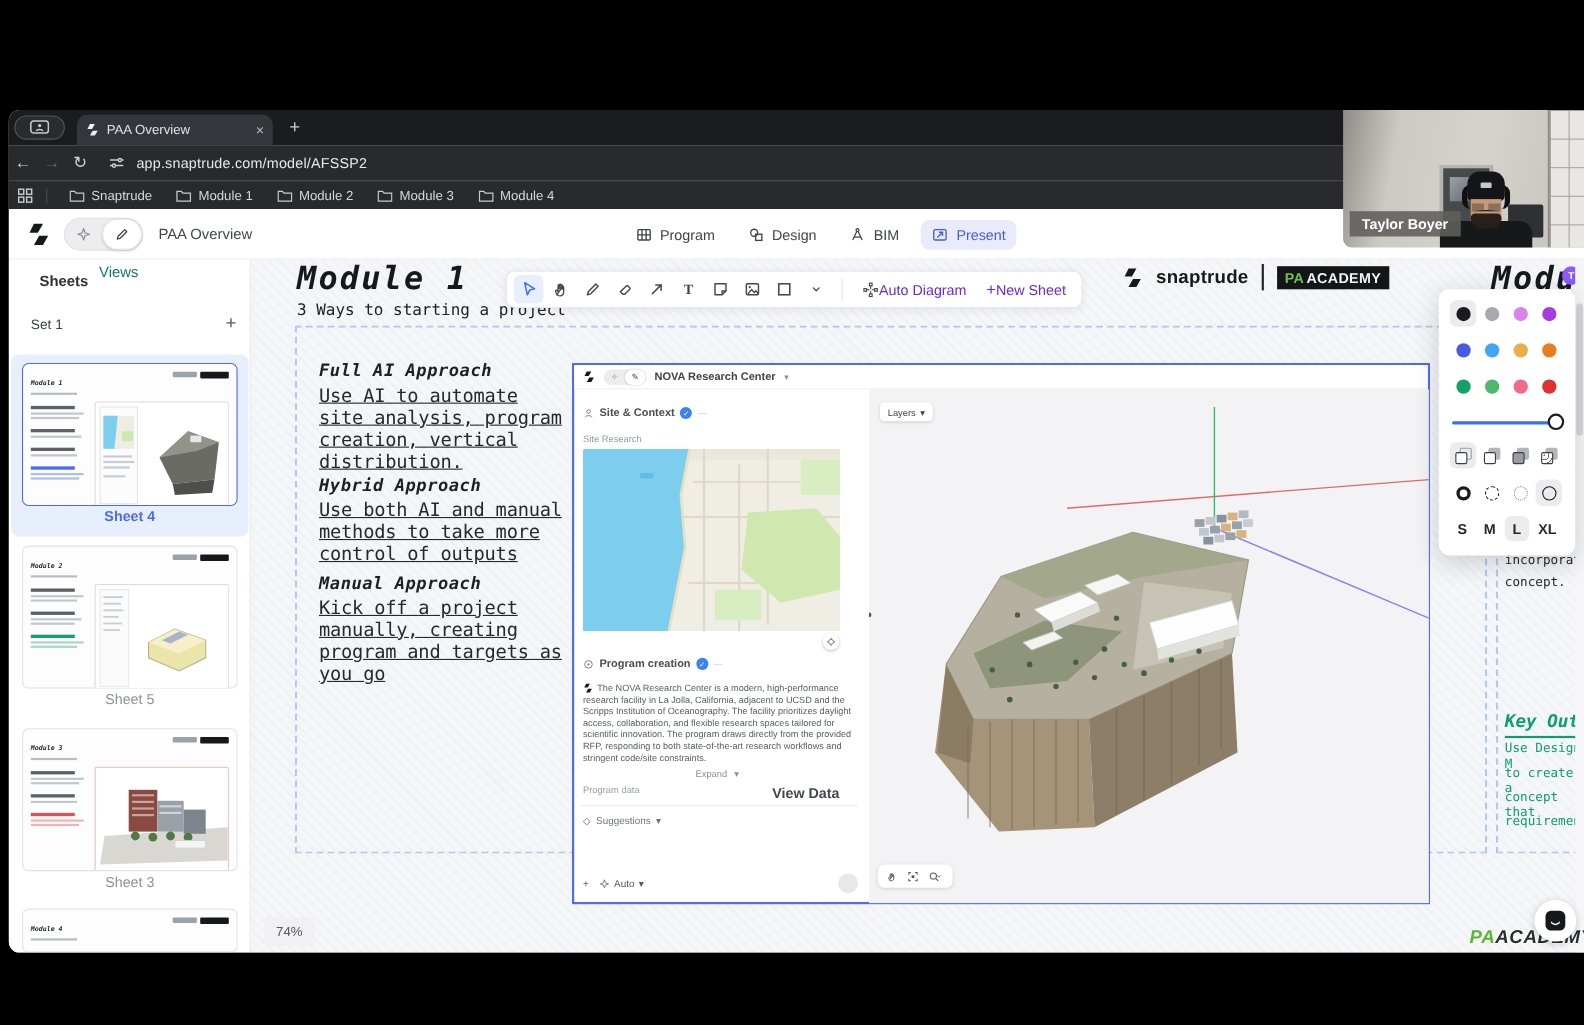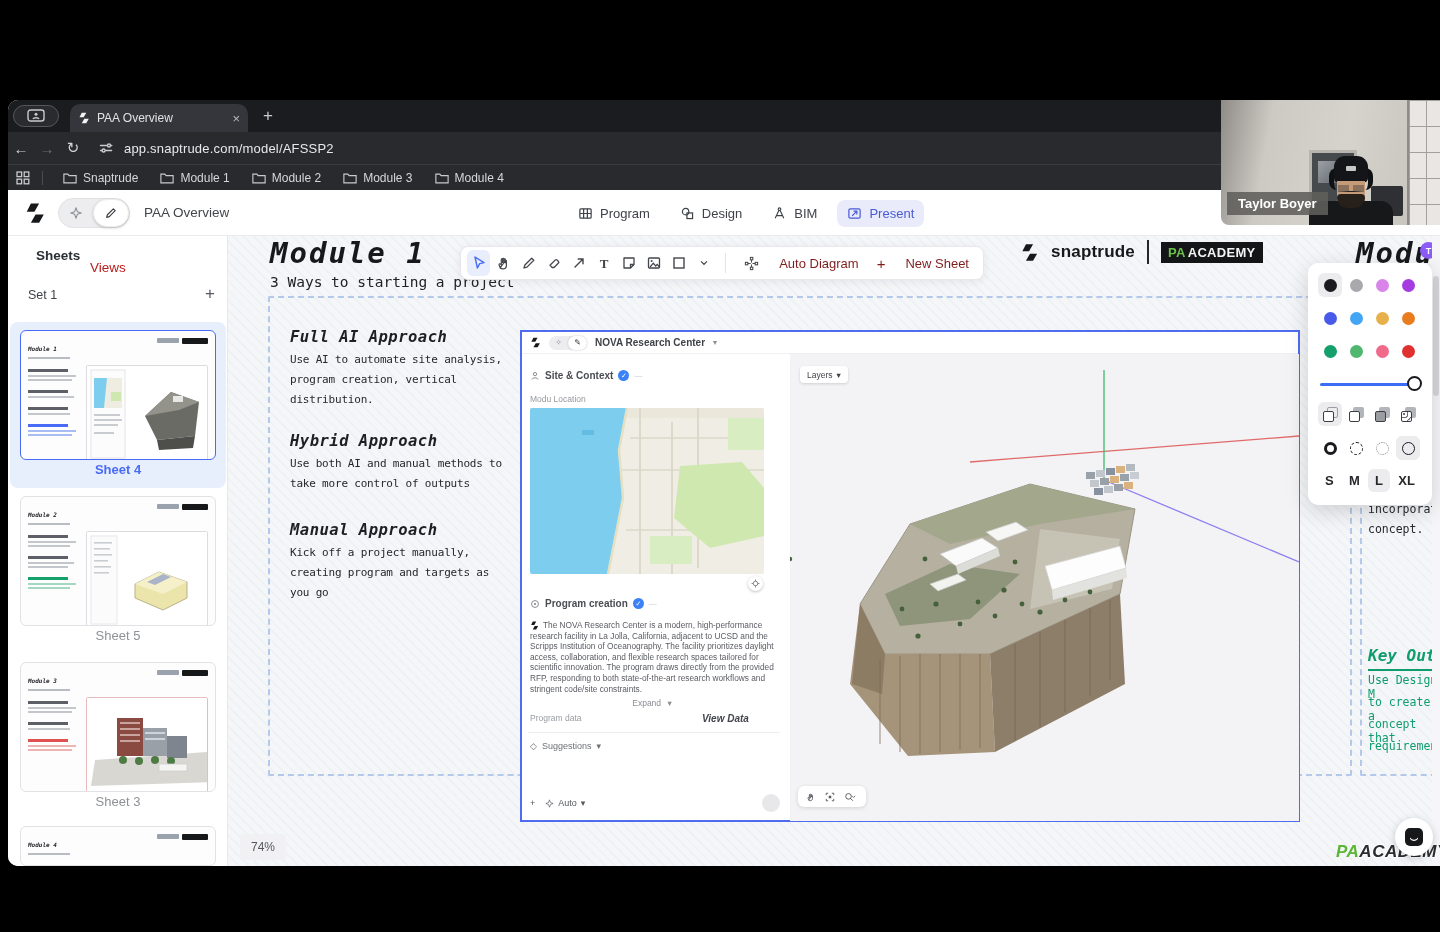--- a/index.html
+++ b/index.html
@@ -40,21 +40,21 @@
   .seg-cell.on { background:#fff; box-shadow:0 1px 3px rgba(0,0,0,.18); border:1px solid #ececee; }
   .doc-title { position:absolute; left:136px; top:15px; font-size:13.5px; color:#43464c; }
   .modes { position:absolute; left:560px; top:8px; height:30px; display:flex; align-items:center; gap:10px; }
   .mode { display:flex; align-items:center; gap:7px; font-size:13px; color:#3f4349; padding:6px 10px; border-radius:8px; }
   .mode.active { background:#e9ebfa; color:#4a5bd6; }
 
   
   .sidebar { position:absolute; left:0; top:136px; width:220px; height:630px; background:#fff;
              border-right:1px solid #e8e8ea; overflow:hidden; }
   .sb-tab1 { position:absolute; left:28px; top:12px; font-size:13.5px; color:#2b2e33; font-weight:600; }
-  .sb-tab2 { position:absolute; left:82px; top:24px; font-size:13.5px; color:#b91c1c; }
+  .sb-tab2 { position:absolute; left:82px; top:4px; font-size:13.5px; color:#0f766e; }
   .set-label { position:absolute; left:20px; top:52px; font-size:12.5px; color:#3f4247; }
   .set-add { position:absolute; right:12px; top:48px; font-size:17px; color:#55585e; }
   .sel-wrap { position:absolute; left:2px; top:86px; width:216px; height:166px; background:#e8effc; border-radius:8px; }
   .thumb-card { position:absolute; left:12px; width:196px; height:130px; background:#fdfdfd;
                 border:1px solid #e2e2e6; border-radius:6px; overflow:hidden; padding:6px 7px; }
   .thumb-card.sel { border:1.5px solid #4a6bf5; }
   .thumb-label { position:absolute; left:0; width:220px; text-align:center; font-size:13px; color:#8e9196; }
   .thumb-label.sel { color:#4a6bf5; font-weight:600; }
   .tt { font-family:"DejaVu Sans Mono", monospace; font-weight:bold; font-style:italic; font-size:6px; color:#1d1f23; }
   .tsub { height:2px; width:42px; background:#b9bcc2; margin-top:2px; }
@@ -76,21 +76,21 @@
             border:2px dashed #b4c8ea; border-radius:2px; }
   .frame2 { position:absolute; left:1132px; top:60px; width:340px; height:480px;
             border:2px dashed #b4c8ea; border-radius:2px; }
   .sheet-title { position:absolute; left:42px; top:0px; font-family:"DejaVu Sans Mono", monospace;
                  font-size:29px; font-weight:bold; font-style:italic; color:#17181b; letter-spacing:2px; }
   .sheet-sub { position:absolute; left:42px; top:38px; font-family:"DejaVu Sans Mono", monospace;
                font-size:14.5px; color:#202225; }
   .sec-h { position:absolute; left:62px; font-family:"DejaVu Sans Mono", monospace; font-size:15.5px;
            font-weight:bold; font-style:italic; color:#1d1f23; letter-spacing:.5px; }
   .sec-b { position:absolute; left:62px; width:222px; font-family:"DejaVu Sans Mono", monospace;
-           font-size:11px; line-height:20px; color:#26282c; letter-spacing:-.2px; }
+           font-size:17px; line-height:20px; color:#26282c; letter-spacing:-.2px;text-decoration:underline; }
   .out-h { position:absolute; left:62px; top:408px; width:230px; font-family:"DejaVu Sans Mono", monospace;
            font-size:16px; font-weight:bold; font-style:italic; color:#2b3fd6; border-bottom:2px solid #2b3fd6;
            padding-bottom:4px; letter-spacing:.5px; }
   .out-b { position:absolute; left:62px; top:434px; width:225px; font-family:"DejaVu Sans Mono", monospace;
            font-size:11px; line-height:20px; color:#2b3fd6; letter-spacing:-.2px; }
   .s2-line { position:absolute; left:1140px; font-family:"DejaVu Sans Mono", monospace; font-size:11.5px; color:#26282c; }
   .s2-outh { position:absolute; left:1140px; top:410px; width:150px; font-family:"DejaVu Sans Mono", monospace;
              font-size:16px; font-weight:bold; font-style:italic; color:#0f9d6d; border-bottom:2px solid #0f9d6d;
              padding-bottom:4px; }
   .s2-outb { position:absolute; left:1140px; font-family:"DejaVu Sans Mono", monospace; font-size:11.5px; color:#0f9d6d; }
@@ -98,21 +98,21 @@
             background:#8b5cf6; color:#fff; font-size:9px; font-weight:bold; display:flex;
             align-items:center; justify-content:center; }
 
   
   .ctoolbar { position:absolute; left:232px; top:10px; width:524px; height:34px; background:#fff;
               border:1px solid #e8e8eb; border-radius:8px; box-shadow:0 2px 8px rgba(30,40,70,.08);
               display:flex; align-items:center; padding:0 6px; gap:2px; z-index:5; }
   .tool { width:28px; height:26px; display:flex; align-items:center; justify-content:center; border-radius:6px; }
   .tool.active { background:#e8eefc; }
   .ct-div { width:1px; height:20px; background:#e5e5e8; margin:0 8px; }
-  .ct-text { display:flex; align-items:center; gap:20px; font-size:13px; color:#7f1d1d; padding:0 8px; white-space:nowrap; }
+  .ct-text { display:flex; align-items:center; gap:0; font-size:13px; color:#6d28d9; padding:0 8px; white-space:nowrap; }
 
   
   .brand { position:absolute; left:792px; top:4px; display:flex; align-items:center; gap:12px; }
   .brand-name { font-size:17px; font-weight:bold; color:#17181a; letter-spacing:.2px; }
   .brand-div { width:2px; height:24px; background:#24262a; }
   .pa-badge { background:#141517; padding:3px 7px; display:flex; font-size:13px; font-weight:bold; letter-spacing:.3px; }
   .pa-g { color:#6cc24a; } .pa-w { color:#f4f4f4; margin-left:2px; }
 
   
   .embed { position:absolute; left:292px; top:94px; width:780px; height:492px; background:#fff;
@@ -129,21 +129,21 @@
          display:flex; align-items:center; justify-content:center; }
   .em-dash { color:#c5c8cc; font-size:8px; }
   .em-label { position:absolute; font-size:8.5px; color:#95989d; }
   .em-map { position:absolute; left:8px; top:76px; width:234px; height:166px; overflow:hidden; border-radius:2px; }
   .locate { position:absolute; left:226px; top:244px; width:15px; height:15px; background:#fff; border-radius:50%;
             box-shadow:0 1px 3px rgba(0,0,0,.25); display:flex; align-items:center; justify-content:center; }
   .em-desc { position:absolute; left:8px; top:288px; width:250px; font-size:8.3px; line-height:10.6px; color:#595c62; }
   .em-desc .gl { float:left; margin:1px 4px 0 0; }
   .em-expand { position:absolute; left:0; top:366px; width:260px; text-align:center; font-size:8.5px; color:#8b8e93; }
   .em-pdata { position:absolute; left:8px; top:381px; font-size:8.5px; color:#9a9da2; }
-  .em-vdata { position:absolute; left:180px; top:381px; font-size:10px; font-weight:600; color:#43464c;font-style:italic; }
+  .em-vdata { position:absolute; left:180px; top:381px; font-size:13px; font-weight:600; color:#43464c; }
   .em-div { position:absolute; left:6px; top:400px; width:252px; height:1px; background:#ededf0; }
   .em-sug { position:absolute; left:8px; top:409px; display:flex; gap:5px; align-items:center;
             font-size:9px; color:#6e7176; }
   .em-input { position:absolute; left:8px; top:430px; width:250px; height:26px; border:1px solid #e8e8eb;
               border-radius:6px; display:flex; align-items:center; padding:0 8px; font-size:8.5px; color:#b8bbc0; }
   .em-foot { position:absolute; left:8px; top:462px; width:250px; display:flex; align-items:center; gap:10px;
              font-size:9px; color:#55585e; }
   .em-knob { margin-left:auto; width:18px; height:18px; border-radius:50%; background:#e8e8ea; }
   .viewport { position:absolute; left:268px; top:22px; width:509px; height:467px; background:#f3f3f5; overflow:hidden; }
   .layers { position:absolute; left:10px; top:12px; height:17px; background:#fff; border-radius:4px;
@@ -639,21 +639,21 @@
 
         <div class="em-row" style="left:8px;top:38px">
           <svg width="10" height="10" viewBox="0 0 16 16">
             <circle cx="8" cy="5" r="2.6" fill="none" stroke="#7a7d82" stroke-width="1.4"></circle>
             <path d="M3 13.5c1-3.4 9-3.4 10 0" fill="none" stroke="#7a7d82" stroke-width="1.4"></path>
           </svg>
           <span class="em-sec">Site &amp; Context</span>
           <span class="chk">✓</span>
           <span class="em-dash">—</span>
         </div>
-        <span class="em-label" style="left:8px;top:62px">Modu Location</span>
+        <span class="em-label" style="left:8px;top:62px">Site Research</span>
 
         <div class="em-map">
           <svg width="234" height="166" viewBox="0 0 234 166">
             <rect width="234" height="166" fill="#f0eee4"></rect>
             <rect x="96" y="0" width="138" height="10" fill="#ebe8db"></rect>
             <path d="M110 0v166M142 14v152M168 0v160" stroke="#dcd8ca" stroke-width="2" fill="none"></path>
             <path d="M92 62h142M96 122h138M100 30h134" stroke="#dcd8ca" stroke-width="1.6" fill="none"></path>
             <path d="M150 58l62-4 22 26v48l-54 12-36-30z" fill="#cfe8b0"></path>
             <rect x="198" y="10" width="36" height="32" fill="#d9edc2"></rect>
             <rect x="120" y="128" width="42" height="28" fill="#d9edc2"></rect>

